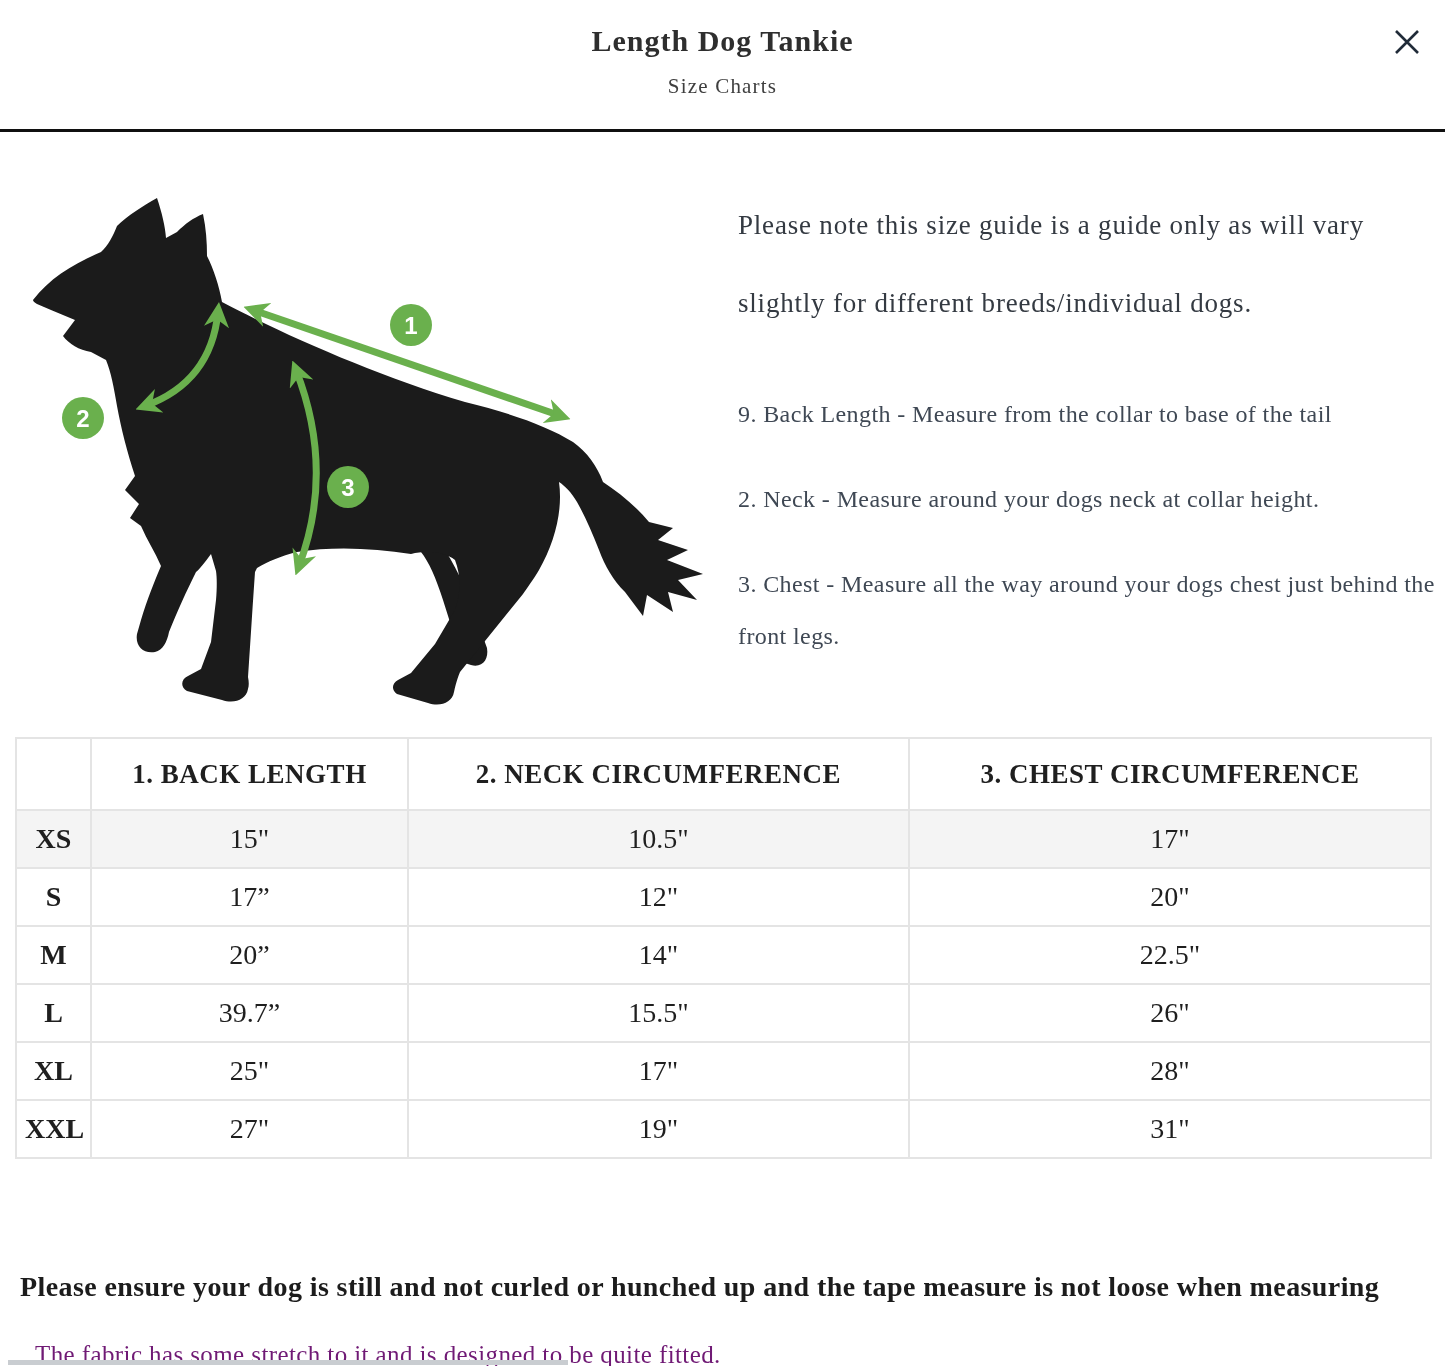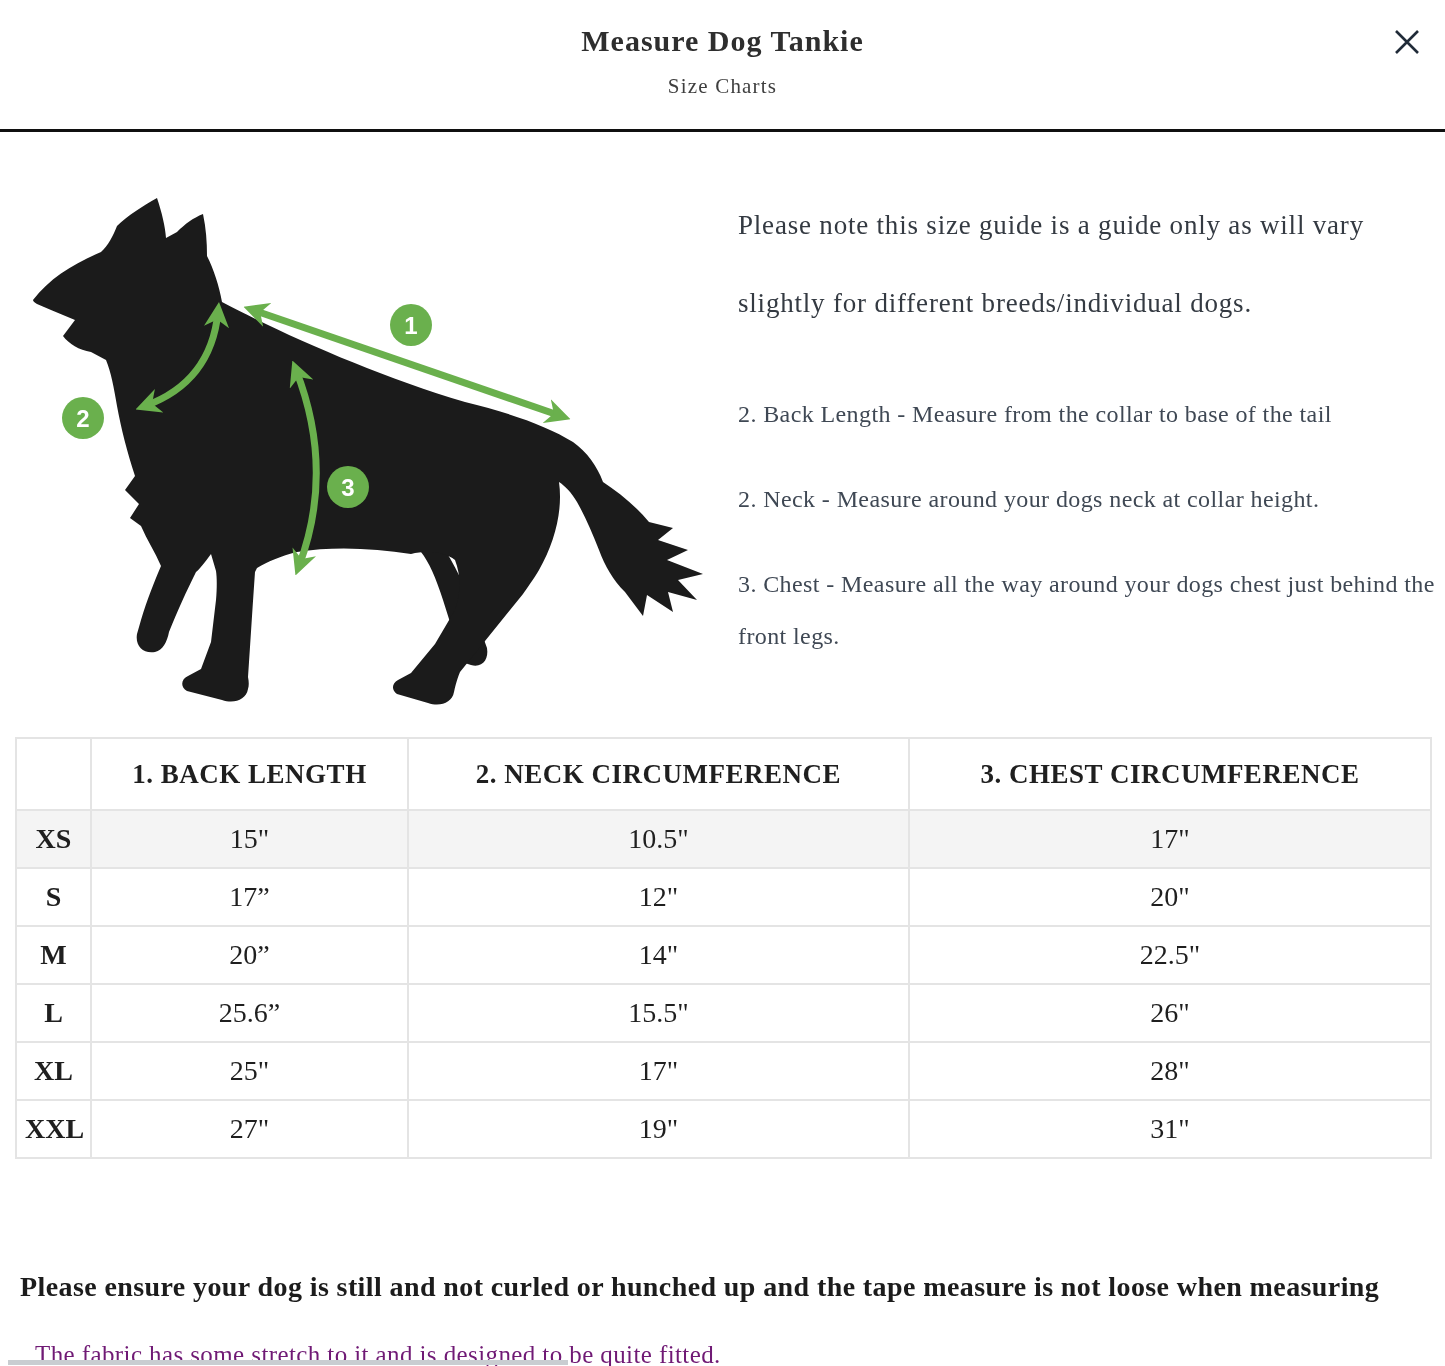--- a/index.html
+++ b/index.html
@@ -65,21 +65,21 @@
   }
   .cutoff-line{
     position:absolute;left:8px;top:1360px;width:560px;height:5px;background:#c9cdd1;
   }
 </style>
 </head>
 <body>
 
 <div>
 
-  <h1 class="hd-title">Measure Dog Tankie</h1>
+  <h1 class="hd-title">Length Dog Tankie</h1>
   <div class="hd-sub">Size Charts</div>
 
   <button class="close-btn" aria-label="Close">
     <svg width="32" height="32" viewBox="0 0 32 32">
       <path d="M5 5 L27 27 M27 5 L5 27" stroke="#202b38" stroke-width="2.6" fill="none"></path>
     </svg>
   </button>
 
   <div class="divider"></div>
 
@@ -166,21 +166,21 @@
       <text class="badge-num" x="68" y="247" text-anchor="middle">2</text>
     </g>
     <g>
       <circle cx="333" cy="307" r="21" fill="#6ab04d"></circle>
       <text class="badge-num" x="333" y="316" text-anchor="middle">3</text>
     </g>
   </svg>
 
   <div class="instructions">
     <p class="intro">Please note this size guide is a guide only as will vary slightly for different breeds/individual dogs.</p>
-    <p class="m-item">2. Back Length - Measure from the collar to base of the tail</p>
+    <p class="m-item">9. Back Length - Measure from the collar to base of the tail</p>
     <p class="m-item">2. Neck - Measure around your dogs neck at collar height.</p>
     <p class="m-item">3. Chest - Measure all the way around your dogs chest just behind the front legs.</p>
   </div>
 
   <table class="size-table">
     <colgroup>
         <col style="width:75px">
         <col style="width:317px">
         <col style="width:501px">
         <col style="width:522px">
@@ -207,21 +207,21 @@
         <td>20"</td>
       </tr>
       <tr>
         <th>M</th>
         <td>20”</td>
         <td>14"</td>
         <td>22.5"</td>
       </tr>
       <tr>
         <th>L</th>
-        <td>25.6”</td>
+        <td>39.7”</td>
         <td>15.5"</td>
         <td>26"</td>
       </tr>
       <tr>
         <th>XL</th>
         <td>25"</td>
         <td>17"</td>
         <td>28"</td>
       </tr>
       <tr>

